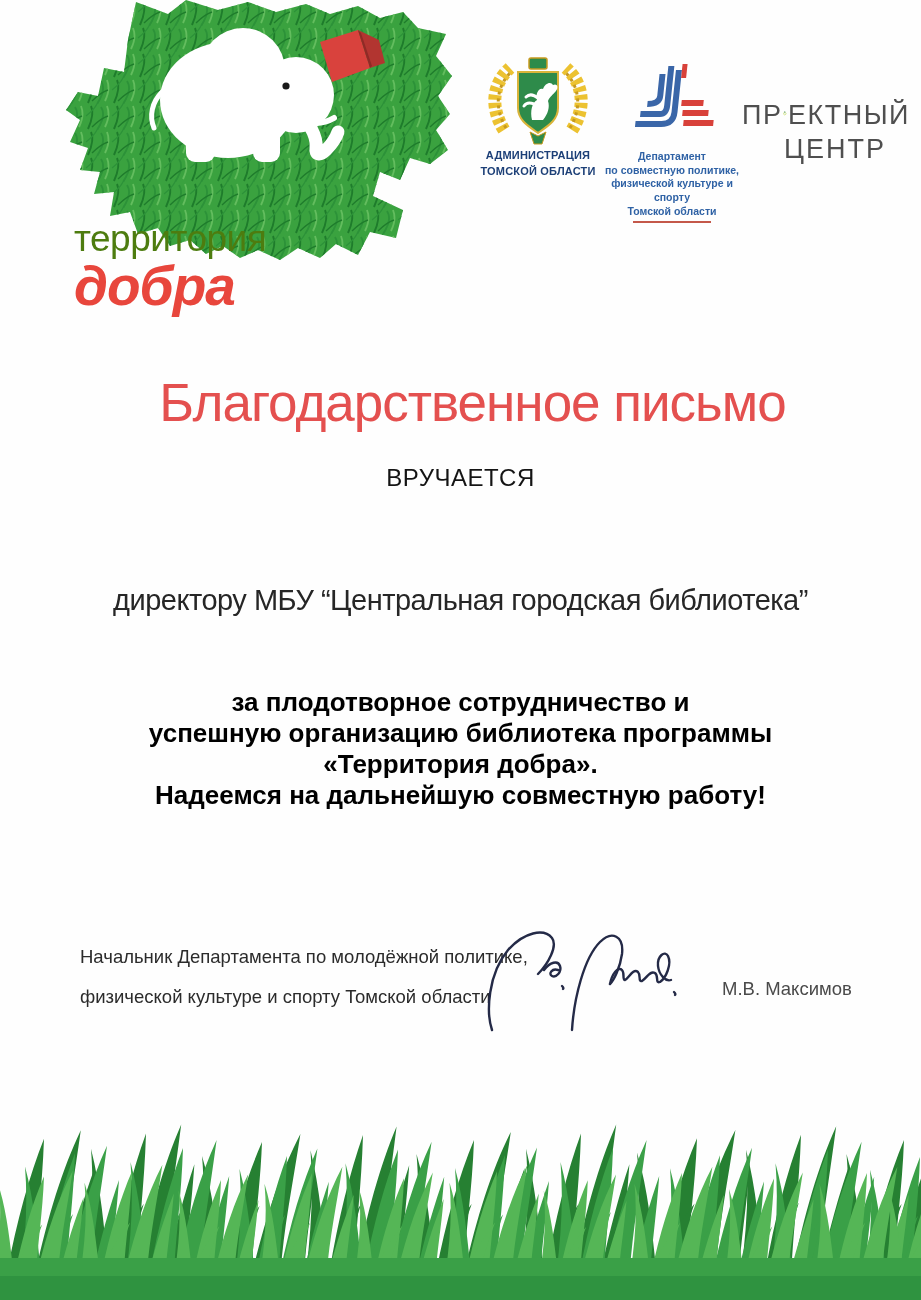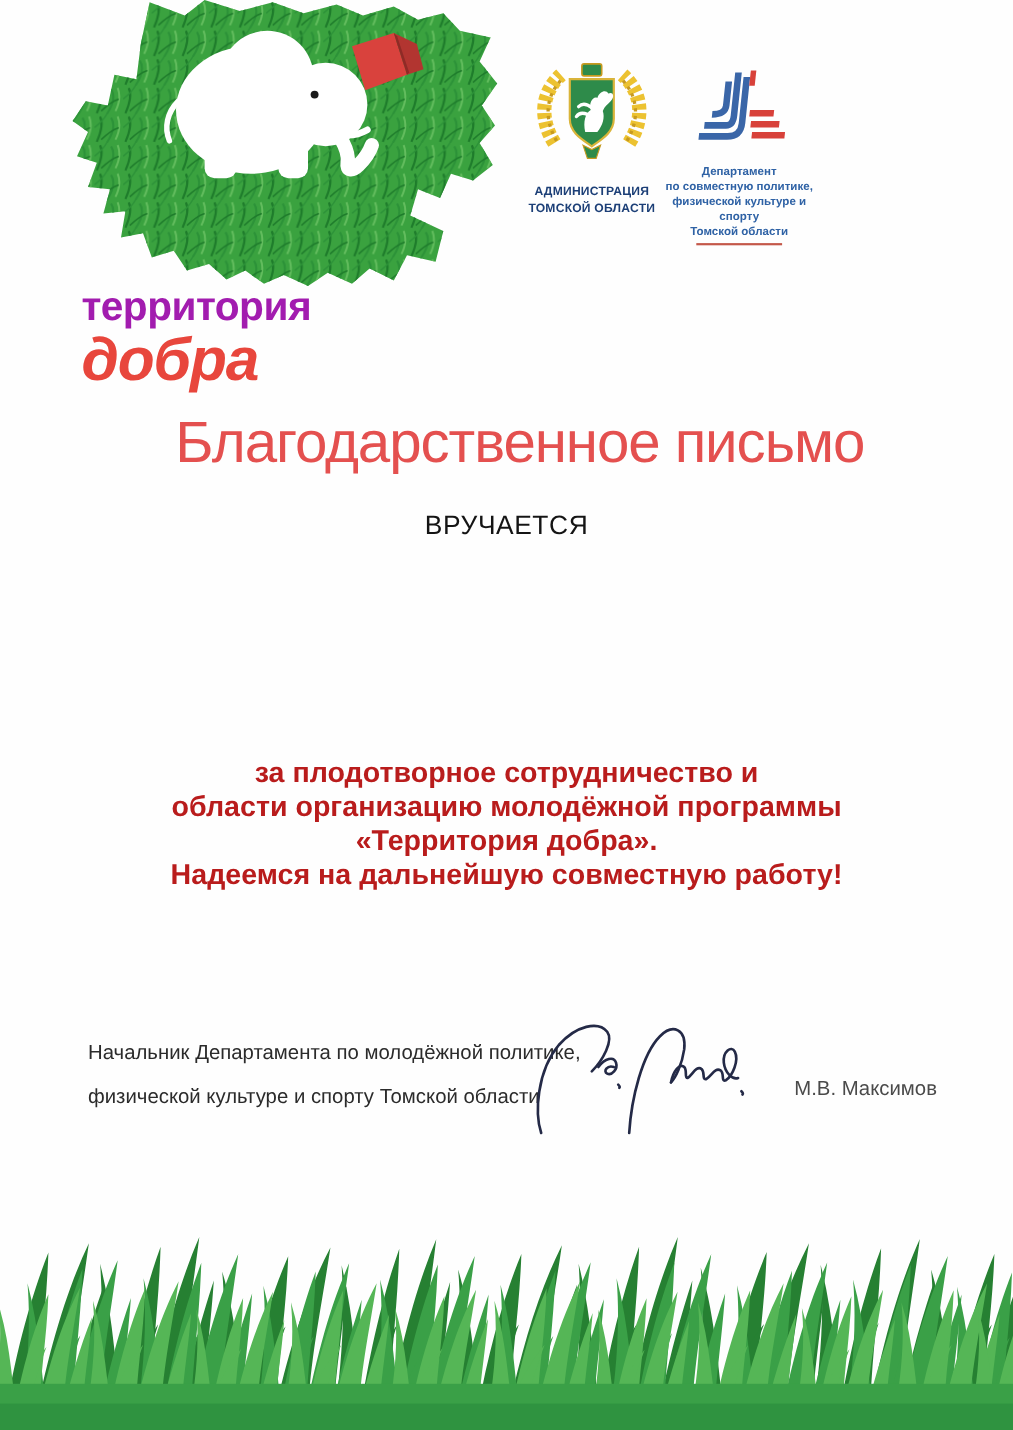--- a/index.html
+++ b/index.html
@@ -6,45 +6,45 @@
   html,body { background:#e9e9e9; }
   .page {
     position:relative; width:921px; height:1300px; margin:0 auto;
     background:#fefefe; overflow:hidden;
     font-family:"Liberation Sans","DejaVu Sans",sans-serif;
     color:#1c1c1c;
   }
   
   .brand-blob { position:absolute; left:58px; top:0; width:402px; height:268px; }
   .brand-text { position:absolute; left:74px; top:220px; line-height:1; }
-  .brand-line1 { font-size:37px; font-weight:bold; color:#a21caf; letter-spacing:-0.5px;margin-top:40px; }
+  .brand-line1 { font-size:37px; font-weight:normal; color:#4d7c0f; letter-spacing:-0.5px; }
   .brand-line2 { font-size:55px; font-weight:bold; color:#e8463c; letter-spacing:-1px; margin-top:2px;font-style:italic; }
   
   .partner-admin { position:absolute; left:479px; top:56px; width:118px; text-align:center; }
   .partner-admin .crest { display:block; margin:0 auto; }
-  .admin-label { margin-top:19px; font-size:11px; font-weight:bold; color:#1c3f77; line-height:1.45; letter-spacing:0.2px; }
+  .admin-label { margin-top:0; font-size:11px; font-weight:bold; color:#1c3f77; line-height:1.45; letter-spacing:0.2px; }
   .partner-dept { position:absolute; left:596px; top:60px; width:152px; text-align:center; }
   .dept-mark { display:block; margin:0 auto; }
   .dept-label { margin-top:18px; font-size:10.5px; font-weight:bold; color:#2f62a5; line-height:1.3; }
   .dept-underline { width:78px; height:0; border-bottom:2px solid #c4584a; margin:3px auto 0; }
   .partner-pc { position:absolute; left:742px; top:98px; width:168px; color:#4f4f4f; }
   .pc-line1 { display:flex; align-items:center; font-size:27px; letter-spacing:1.5px; }
   .pc-line2 { font-size:27px; letter-spacing:2px; text-align:right; padding-right:24px; margin-top:2px; }
   .power-icon { margin:0 1px; position:relative; top:-2px; }
   
   .cert-title { position:absolute; left:0; right:0; top:372px; text-align:center;
     font-size:53px; font-weight:normal; color:#e4504f; letter-spacing:-1px;padding-left:24px; }
   .cert-presented { position:absolute; left:0; right:0; top:464px; text-align:center;
     font-size:24px; color:#141414; letter-spacing:0.5px; }
   .cert-recipient { position:absolute; left:0; right:0; top:520px; text-align:center;
     font-size:39px; font-weight:bold; color:#222; letter-spacing:-0.5px; }
   .cert-role { position:absolute; left:0; right:0; top:584px; text-align:center;
     font-size:29px; color:#262626; letter-spacing:-0.5px; }
   .cert-body { position:absolute; left:0; right:0; top:687px; text-align:center;
-    font-size:26px; font-weight:bold; color:#b91c1c; line-height:31px; }
+    font-size:26px; font-weight:bold; color:#000000; line-height:31px; }
   
   .sign-position { position:absolute; left:80px; top:946px; font-size:18.5px; color:#2b2b2b; }
   .sign-position .pos-line { margin-bottom:18px; }
   .signature-svg { position:absolute; left:478px; top:912px; }
   .sign-name { position:absolute; left:722px; top:978px; font-size:18.5px; color:#4a4a4a; }
   
   .grass-bottom { position:absolute; left:0; bottom:0; width:921px; height:182px; }
 </style>
 </head>
 <body>
@@ -126,26 +126,38 @@
     </svg>
     <div class="dept-label">
       <div>Департамент</div>
       <div>по совместную политике,</div>
       <div>физической культуре и спорту</div>
       <div>Томской области</div>
     </div>
     <div class="dept-underline"></div>
   </div>
 
+  <div class="partner-pc">
+    <div class="pc-line1">
+      <span>ПР</span>
+      <svg class="power-icon" width="32" height="34" viewBox="0 0 32 34" xmlns="http://www.w3.org/2000/svg">
+        <path d="M10,8.5 A12,12 0 1 0 22,8.5" fill="none" stroke="#b5d233" stroke-width="4.5" stroke-linecap="round" transform="translate(0,3)"></path>
+        <line x1="16" y1="3" x2="16" y2="16" stroke="#2e7d46" stroke-width="5" stroke-linecap="round"></line>
+      </svg>
+      <span>ЕКТНЫЙ</span>
+    </div>
+    <div class="pc-line2">ЦЕНТР</div>
+  </div>
 
   <div class="cert-title">Благодарственное письмо</div>
   <div class="cert-presented">ВРУЧАЕТСЯ</div>
+  <div class="cert-role">директору МБУ “Центральная городская библиотека”</div>
   <div class="cert-body">
     <div>за плодотворное сотрудничество и</div>
-    <div>области организацию молодёжной программы</div>
+    <div>успешную организацию библиотека программы</div>
     <div>«Территория добра».</div>
     <div>Надеемся на дальнейшую совместную работу!</div>
   </div>
 
   <div class="sign-position">
     <div class="pos-line">Начальник Департамента по молодёжной политике,</div>
     <div class="pos-line">физической культуре и спорту Томской области</div>
   </div>
 
   <svg class="signature-svg" width="228" height="128" viewBox="0 0 228 128" xmlns="http://www.w3.org/2000/svg">

